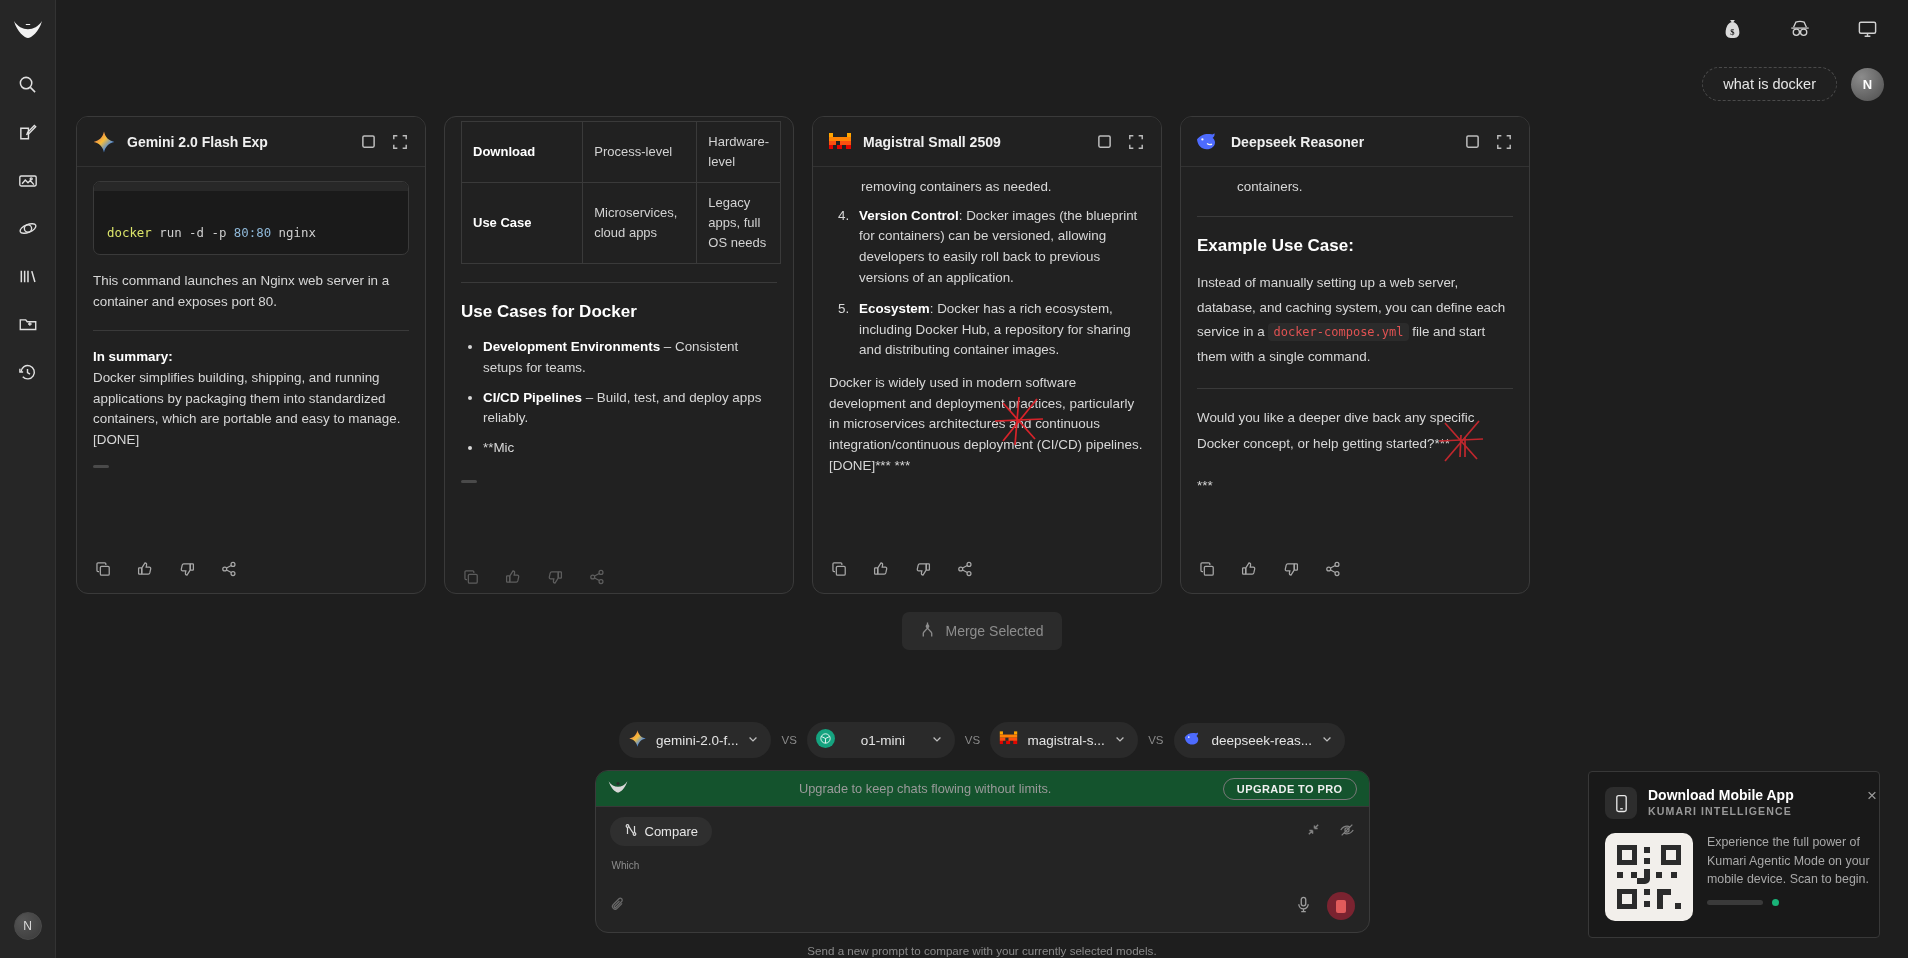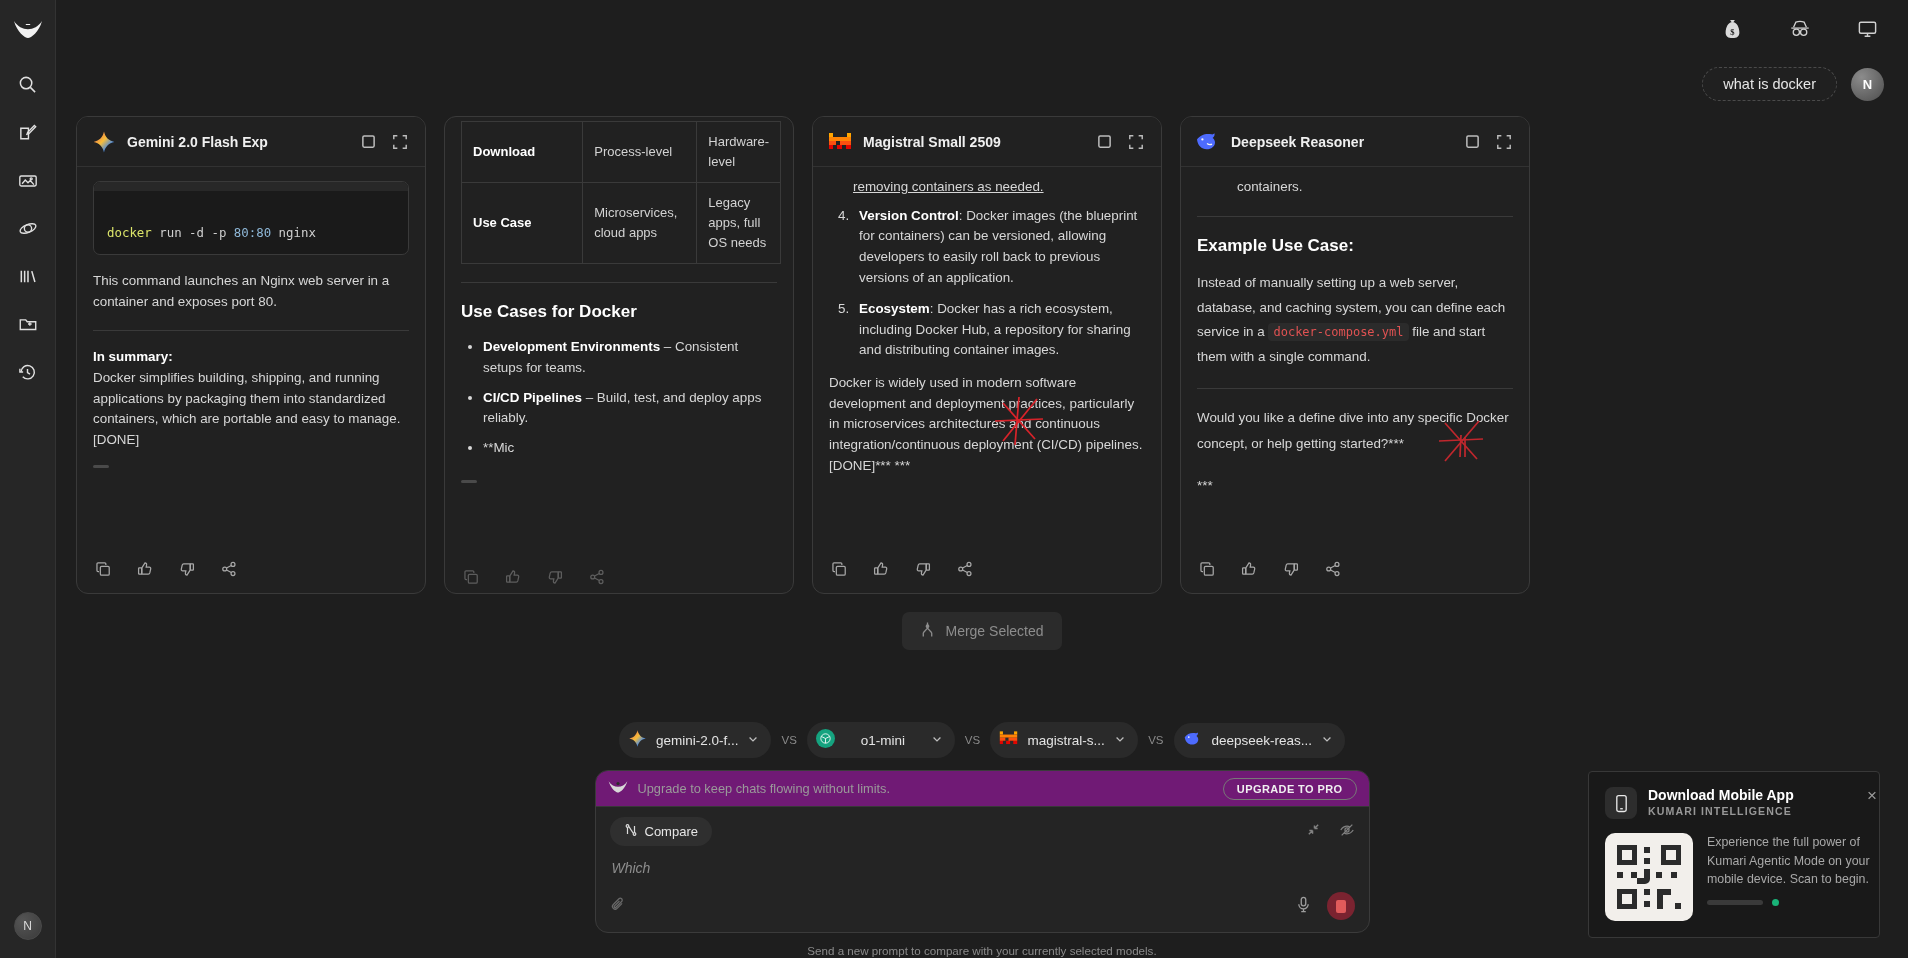--- a/index.html
+++ b/index.html
@@ -155,40 +155,39 @@
   .vs { font-size: 11.5px; color: #8a8a8a; }
 
   
   .composer-wrap { display: flex; flex-direction: column; align-items: center; margin-top: 12px; }
   .composer {
     width: 775px; background: #242424;
     border: 1px solid #3b3b3b; border-radius: 13px; overflow: hidden;
   }
   .upgrade {
     height: 36px; display: flex; align-items: center; gap: 10px;
-    padding: 0 12px; background: #701a75; border-bottom: 1px solid #383838;
+    padding: 0 12px; background: #14532d; border-bottom: 1px solid #383838; text-align: center;
   }
   .upgrade-txt { flex: 1; font-size: 12.8px; color: #9a9a9a; }
   .upgrade-btn {
     border: 1px solid #787878; border-radius: 14px;
     padding: 4px 13px; font-size: 11px; font-weight: 700;
     letter-spacing: .4px; color: #f0f0f0; cursor: pointer;
   }
   .comp-row1 { display: flex; align-items: center; padding: 10px 14px 0 14px; }
   .cmp-chip {
     display: flex; align-items: center; gap: 7px;
     background: #2f2f2f; border-radius: 16px; padding: 6px 14px;
     font-size: 13px; color: #e6e6e6; cursor: pointer;
   }
   .comp-row1 .sp { flex: 1; }
   .cmp-ico { margin-left: 18px; cursor: pointer; opacity: .65; }
   .comp-input {
-    padding: 14px 16px 4px 16px; font-size: 14px; color: #8d8d8d;
+    padding: 14px 16px 4px 16px; font-size: 10px; color: #8d8d8d;
     min-height: 44px;
-    font-style: italic;
   }
   .comp-row2 { display: flex; align-items: center; padding: 2px 14px 12px 14px; }
   .comp-row2 .sp { flex: 1; }
   .rec-btn {
     width: 28px; height: 28px; border-radius: 50%;
     background: #7a2330; display: flex; align-items: center; justify-content: center;
     margin-left: 16px; cursor: pointer;
   }
   .rec-sq { width: 10px; height: 13px; background: #e05b5b; border-radius: 2px; }
   .comp-hint { font-size: 11.6px; color: #8b8b8b; margin-top: 11px; }
@@ -442,21 +441,21 @@
                 <rect x="2" y="2" width="12" height="12" rx="1.4"></rect>
               </svg>
           </span>
           <span class="head-btn">
             <svg width="16" height="16" viewBox="0 0 18 18" fill="none" stroke="#d8d8d8" stroke-width="1.6">
                 <path d="M2 6V2h4M16 6V2h-4M2 12v4h4M16 12v4h-4"></path>
               </svg>
           </span>
         </div>
         <div class="card-body" style="padding-top:10px;">
-          <div style="margin-left:24px;text-decoration:underline;">removing containers as needed.</div>
+          <div style="margin-left:32px;">removing containers as needed.</div>
           <ol class="num" start="4" style="margin-top:8px;">
             <li><span class="bold">Version Control</span><span>: Docker images (the blueprint for containers) can be versioned, allowing developers to easily roll back to previous versions of an application.</span></li>
             <li><span class="bold">Ecosystem</span><span>: Docker has a rich ecosystem, including Docker Hub, a repository for sharing and distributing container images.</span></li>
           </ol>
           <div class="para" style="margin-top:12px; position:relative;">
             <span>Docker is widely used in modern software development and deployment practices, particularly in microservices architectures and continuous integration/continuous deployment (CI/CD) pipelines.[DONE]*** </span><span>***</span>
             <svg class="scribble" width="60" height="52" viewBox="0 0 60 52" style="left:160px; top:22px;">
               <g stroke="#d8232a" stroke-width="1.7" fill="none">
                 <path d="M6 26 L54 24"></path>
                   <path d="M14 46 L48 4"></path>
@@ -511,21 +510,21 @@
         </div>
         <div class="card-body" style="padding-top:10px;">
           <div style="margin-left:40px;">containers.</div>
           <hr class="hr">
           <h3 class="sec2">Example Use Case:</h3>
           <div class="para" style="line-height:1.85;">
             <span>Instead of manually setting up a web server, database, and caching system, you can define each service in a </span><span class="inlinecode">docker-compose.yml</span><span> file and start them with a single command.</span>
           </div>
           <hr class="hr">
           <div style="position:relative; line-height:1.95;">
-            <span>Would you like a define dive into any specific Docker concept, or help getting started?***</span>
+            <span>Would you like a deeper dive back any specific Docker concept, or help getting started?***</span>
             <div style="margin-top:16px;">***</div>
             <svg class="scribble" width="52" height="48" viewBox="0 0 52 48" style="left:238px; top:12px;">
               <g stroke="#c0272d" stroke-width="1.7" fill="none">
                 <path d="M4 24 L48 22"></path>
                   <path d="M10 44 L44 4"></path>
                   <path d="M10 6 L42 42"></path>
                   <path d="M26 18 L25 40"></path>
                   <path d="M30 20 L30 40"></path>
               </g>
             </svg>

